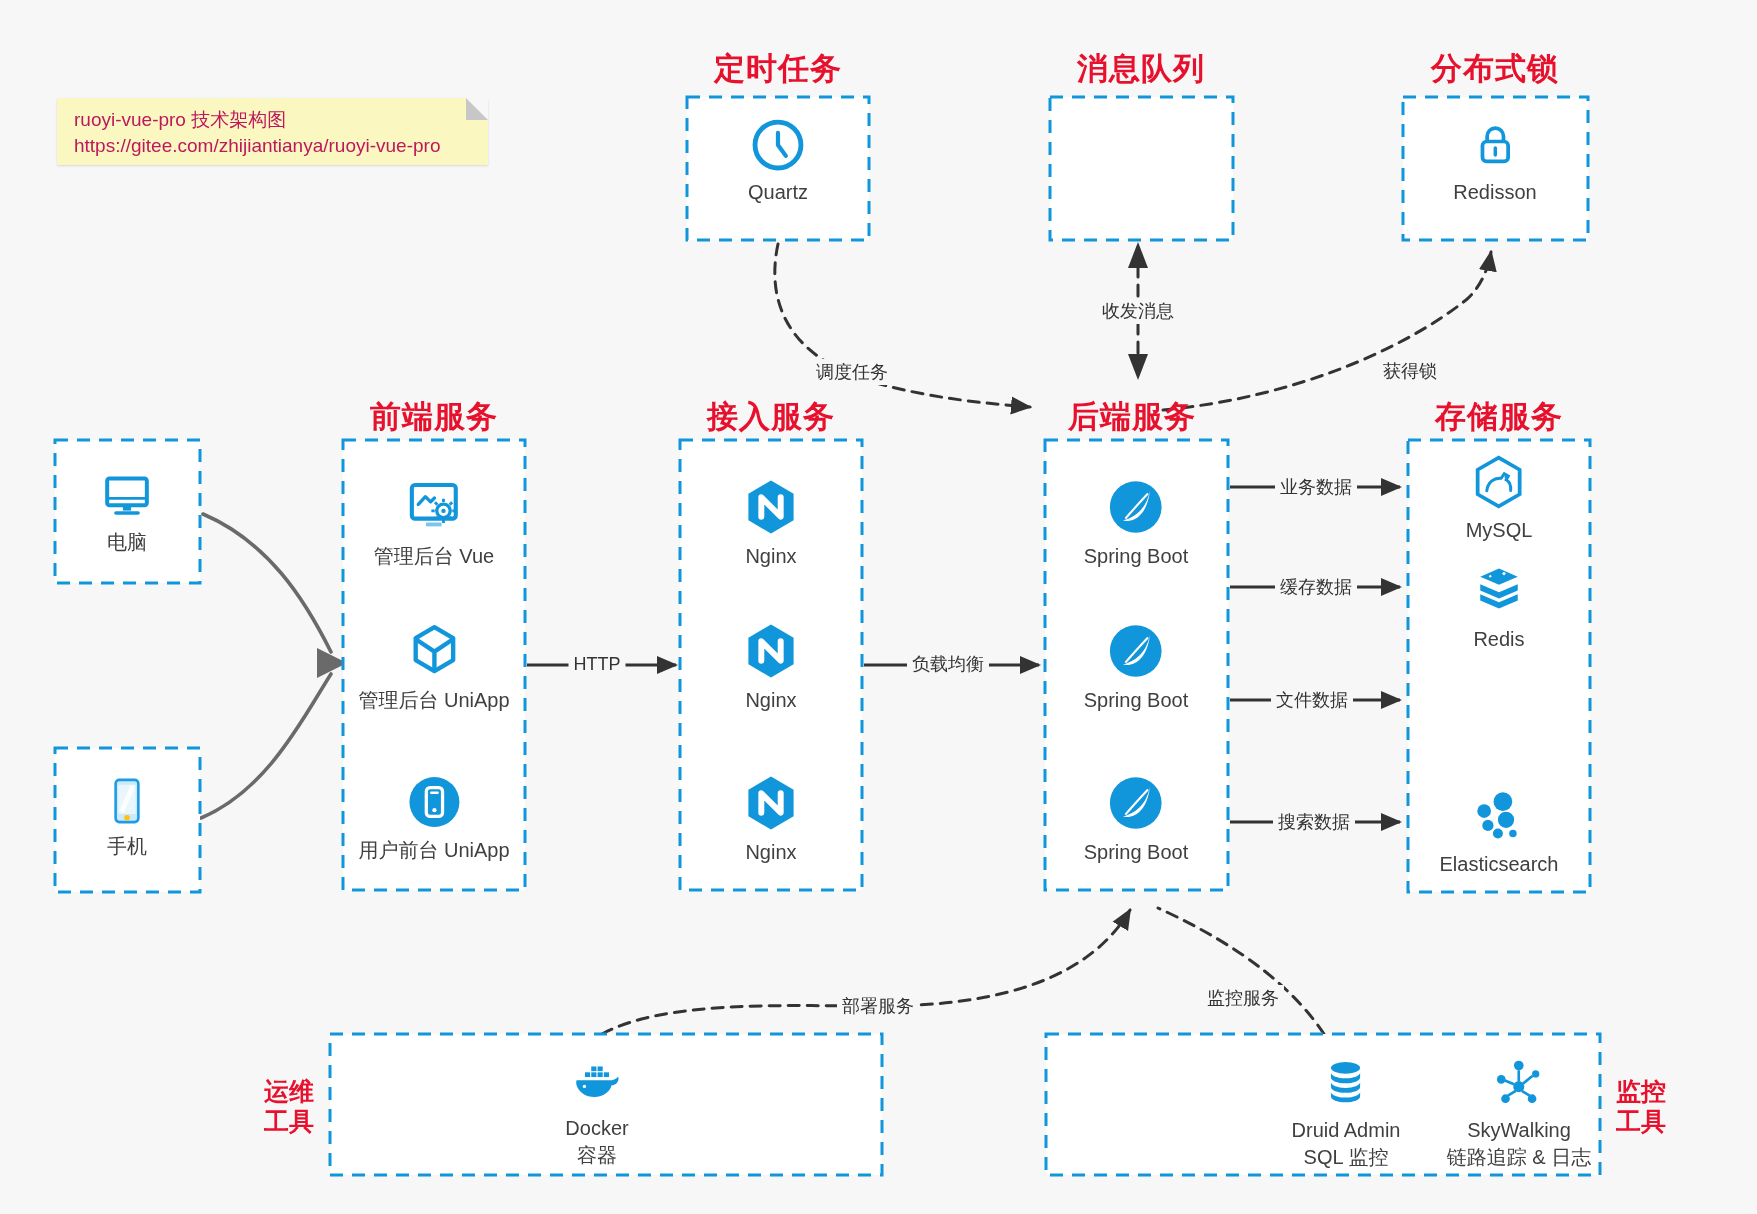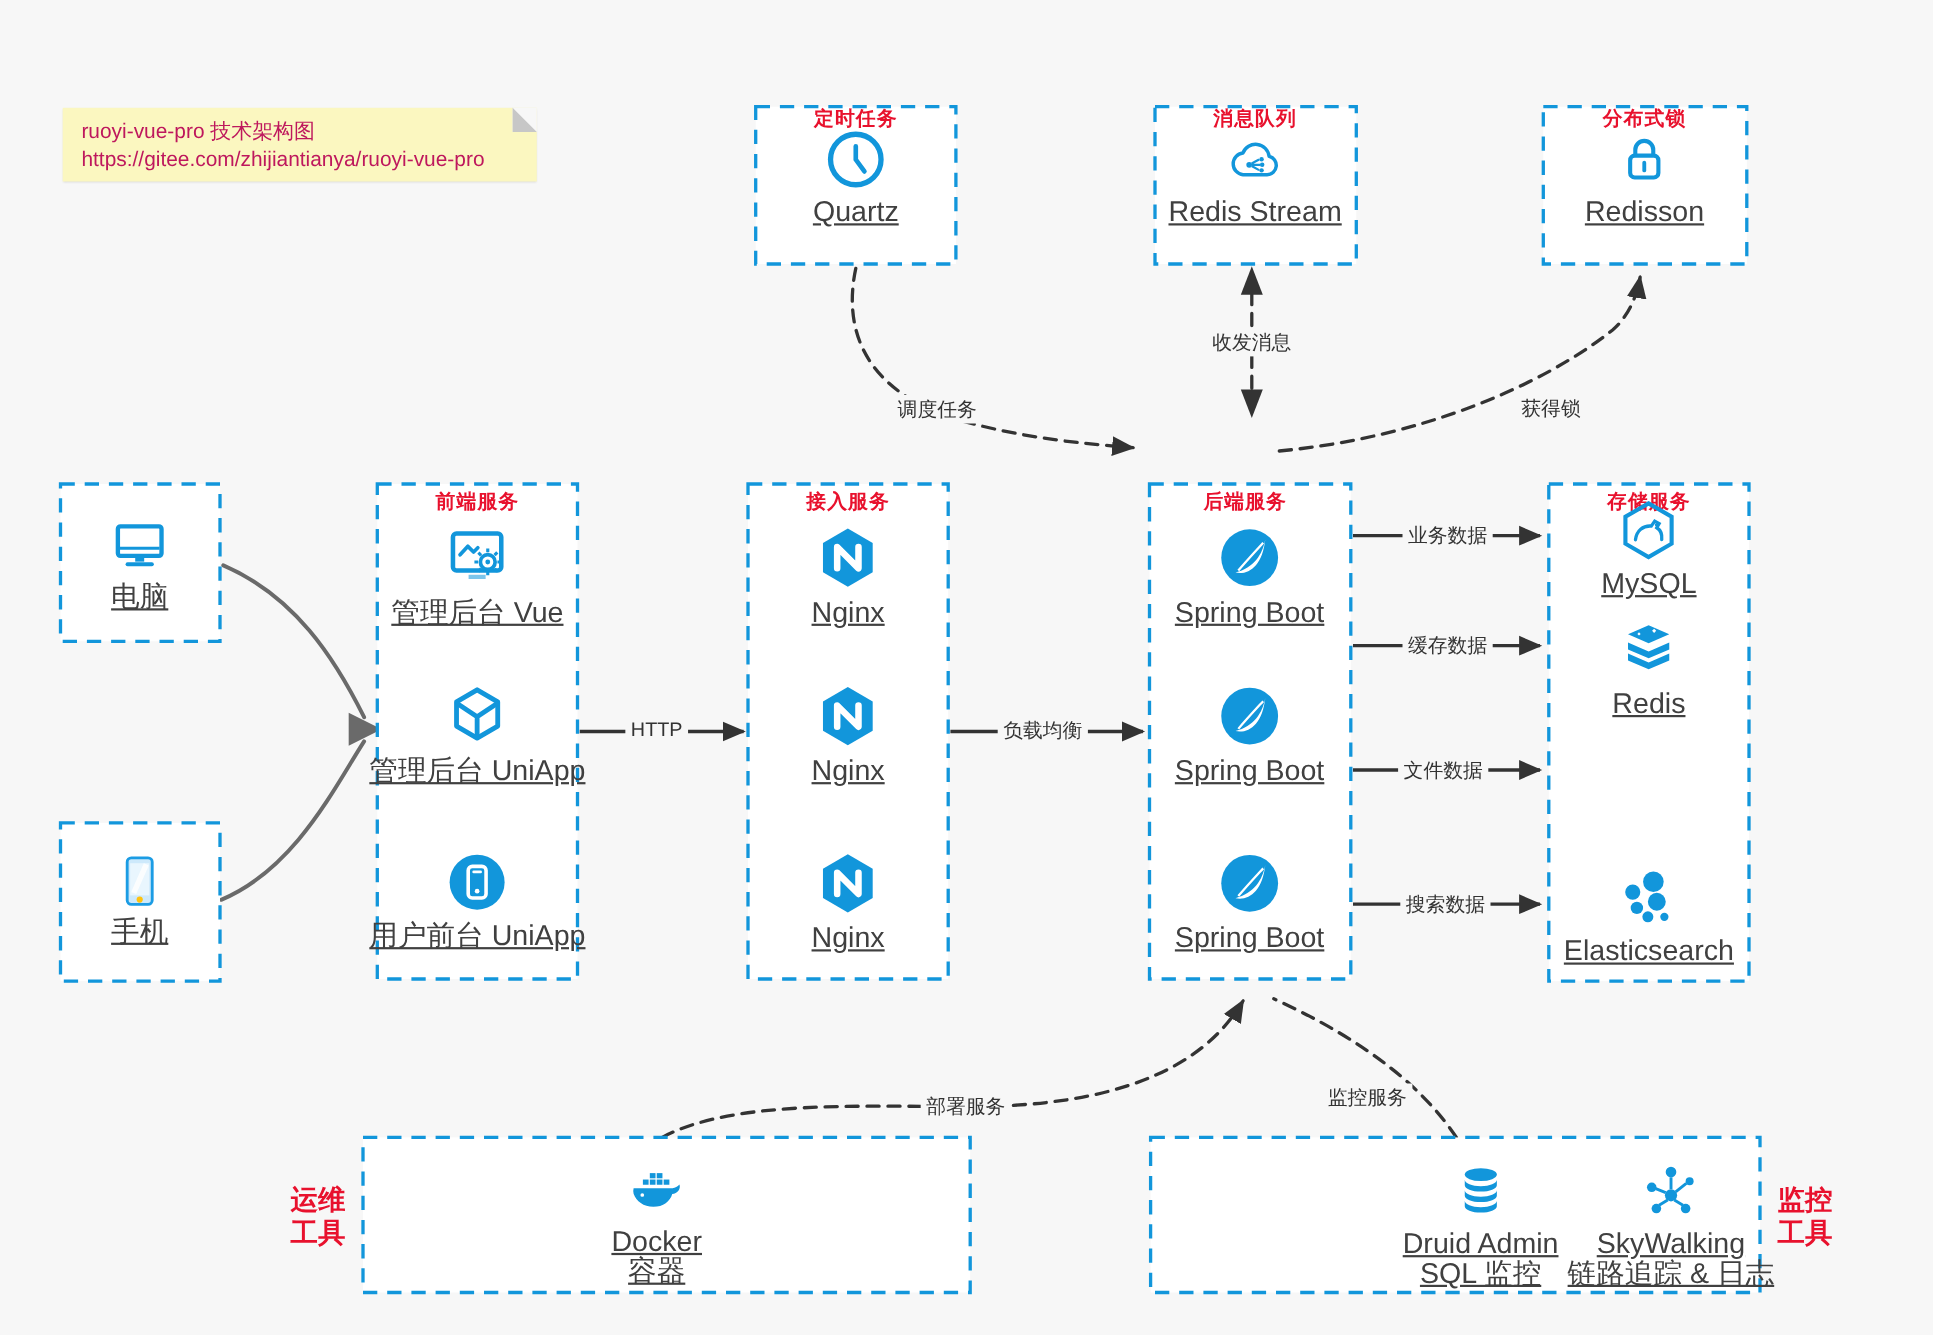--- a/index.html
+++ b/index.html
@@ -25,28 +25,28 @@
   .ah-dark{fill:var(--arrow-dark);}
   .ah-gray{fill:var(--arrow-gray);}
 
   .note{position:absolute;left:57px;top:98px;width:431px;height:67px;background:var(--note-bg);
     box-shadow:0 1px 2px rgba(0,0,0,.12);}
   .note-text{padding:9px 0 0 17px;font-size:19px;line-height:26px;color:#be185d;}
   .note-fold{position:absolute;right:0;top:0;width:0;height:0;
     border-top:22px solid var(--canvas-bg);border-left:22px solid #c7c7c7;}
 
   .group-title{position:absolute;transform:translateX(-50%);white-space:nowrap;
-    font-size:18px;font-weight:bold;color:var(--title-red);letter-spacing:1px;margin-top:48px;}
+    font-size:31px;font-weight:bold;color:var(--title-red);letter-spacing:1px;}
   .side-label{position:absolute;transform:translateX(-50%);text-align:center;white-space:nowrap;
     font-size:25px;font-weight:bold;color:var(--title-red);line-height:30px;}
 
   .node{position:absolute;transform:translateX(-50%);display:flex;flex-direction:column;
     align-items:center;gap:5px;}
   .node .icon{color:var(--accent-blue);line-height:0;}
-  .node-label{font-size:26px;color:var(--text-dark);white-space:nowrap;text-align:right;line-height:27px;text-decoration:underline;}
+  .node-label{font-size:20px;color:var(--text-dark);white-space:nowrap;text-align:right;line-height:27px;}
 
   .edge-label{position:absolute;transform:translate(-50%,-50%);white-space:nowrap;
     font-size:18px;color:#333;background:var(--canvas-bg);padding:1px 5px;}
 </style>
 </head>
 <body>
 
 <div class="canvas">
 
   <svg class="layer" width="1757" height="1214">
@@ -117,33 +117,20 @@
   <div class="node" style="left:778px;top:116px">
     <span class="icon">
       <svg width="58" height="58" viewBox="0 0 48 48">
           <circle cx="24" cy="24" r="19" fill="none" stroke="currentColor" stroke-width="4"></circle>
           <path d="M24 14v10l6.5 9" fill="none" stroke="currentColor" stroke-width="3.5" stroke-linecap="round"></path>
         </svg>
     </span>
     <div class="node-label">Quartz</div>
   </div>
 
-  <div class="node" style="left:1141px;top:120px">
-    <span class="icon">
-      <svg width="58" height="54" viewBox="0 0 48 48">
-          <path d="M14 34.5h19.5a7.5 7.5 0 0 0 1.6-14.8A11 11 0 0 0 13.9 17 8.8 8.8 0 0 0 14 34.5z" fill="none" stroke="currentColor" stroke-width="2.8" stroke-linejoin="round"></path>
-          <circle cx="19" cy="26.5" r="2.3" fill="currentColor"></circle>
-          <path d="M21 25.5l6-3.3M21 27.5l6 3.3M21.3 26.5H28" stroke="currentColor" stroke-width="1.8"></path>
-          <circle cx="29" cy="22" r="1.8" fill="currentColor"></circle>
-          <circle cx="29.5" cy="26.5" r="1.8" fill="currentColor"></circle>
-          <circle cx="29" cy="31" r="1.8" fill="currentColor"></circle>
-        </svg>
-    </span>
-    <div class="node-label">Redis Stream</div>
-  </div>
 
   <div class="node" style="left:1495px;top:116px">
     <span class="icon">
       <svg width="56" height="58" viewBox="0 0 48 48">
           <rect x="13" y="21" width="22" height="17" rx="3.5" fill="none" stroke="currentColor" stroke-width="3.2"></rect>
           <path d="M17 21v-4.5a7 7 0 0 1 14 0V21" fill="none" stroke="currentColor" stroke-width="3.2"></path>
           <path d="M24 26.5v6" stroke="currentColor" stroke-width="3" stroke-linecap="round"></path>
         </svg>
     </span>
     <div class="node-label">Redisson</div>

